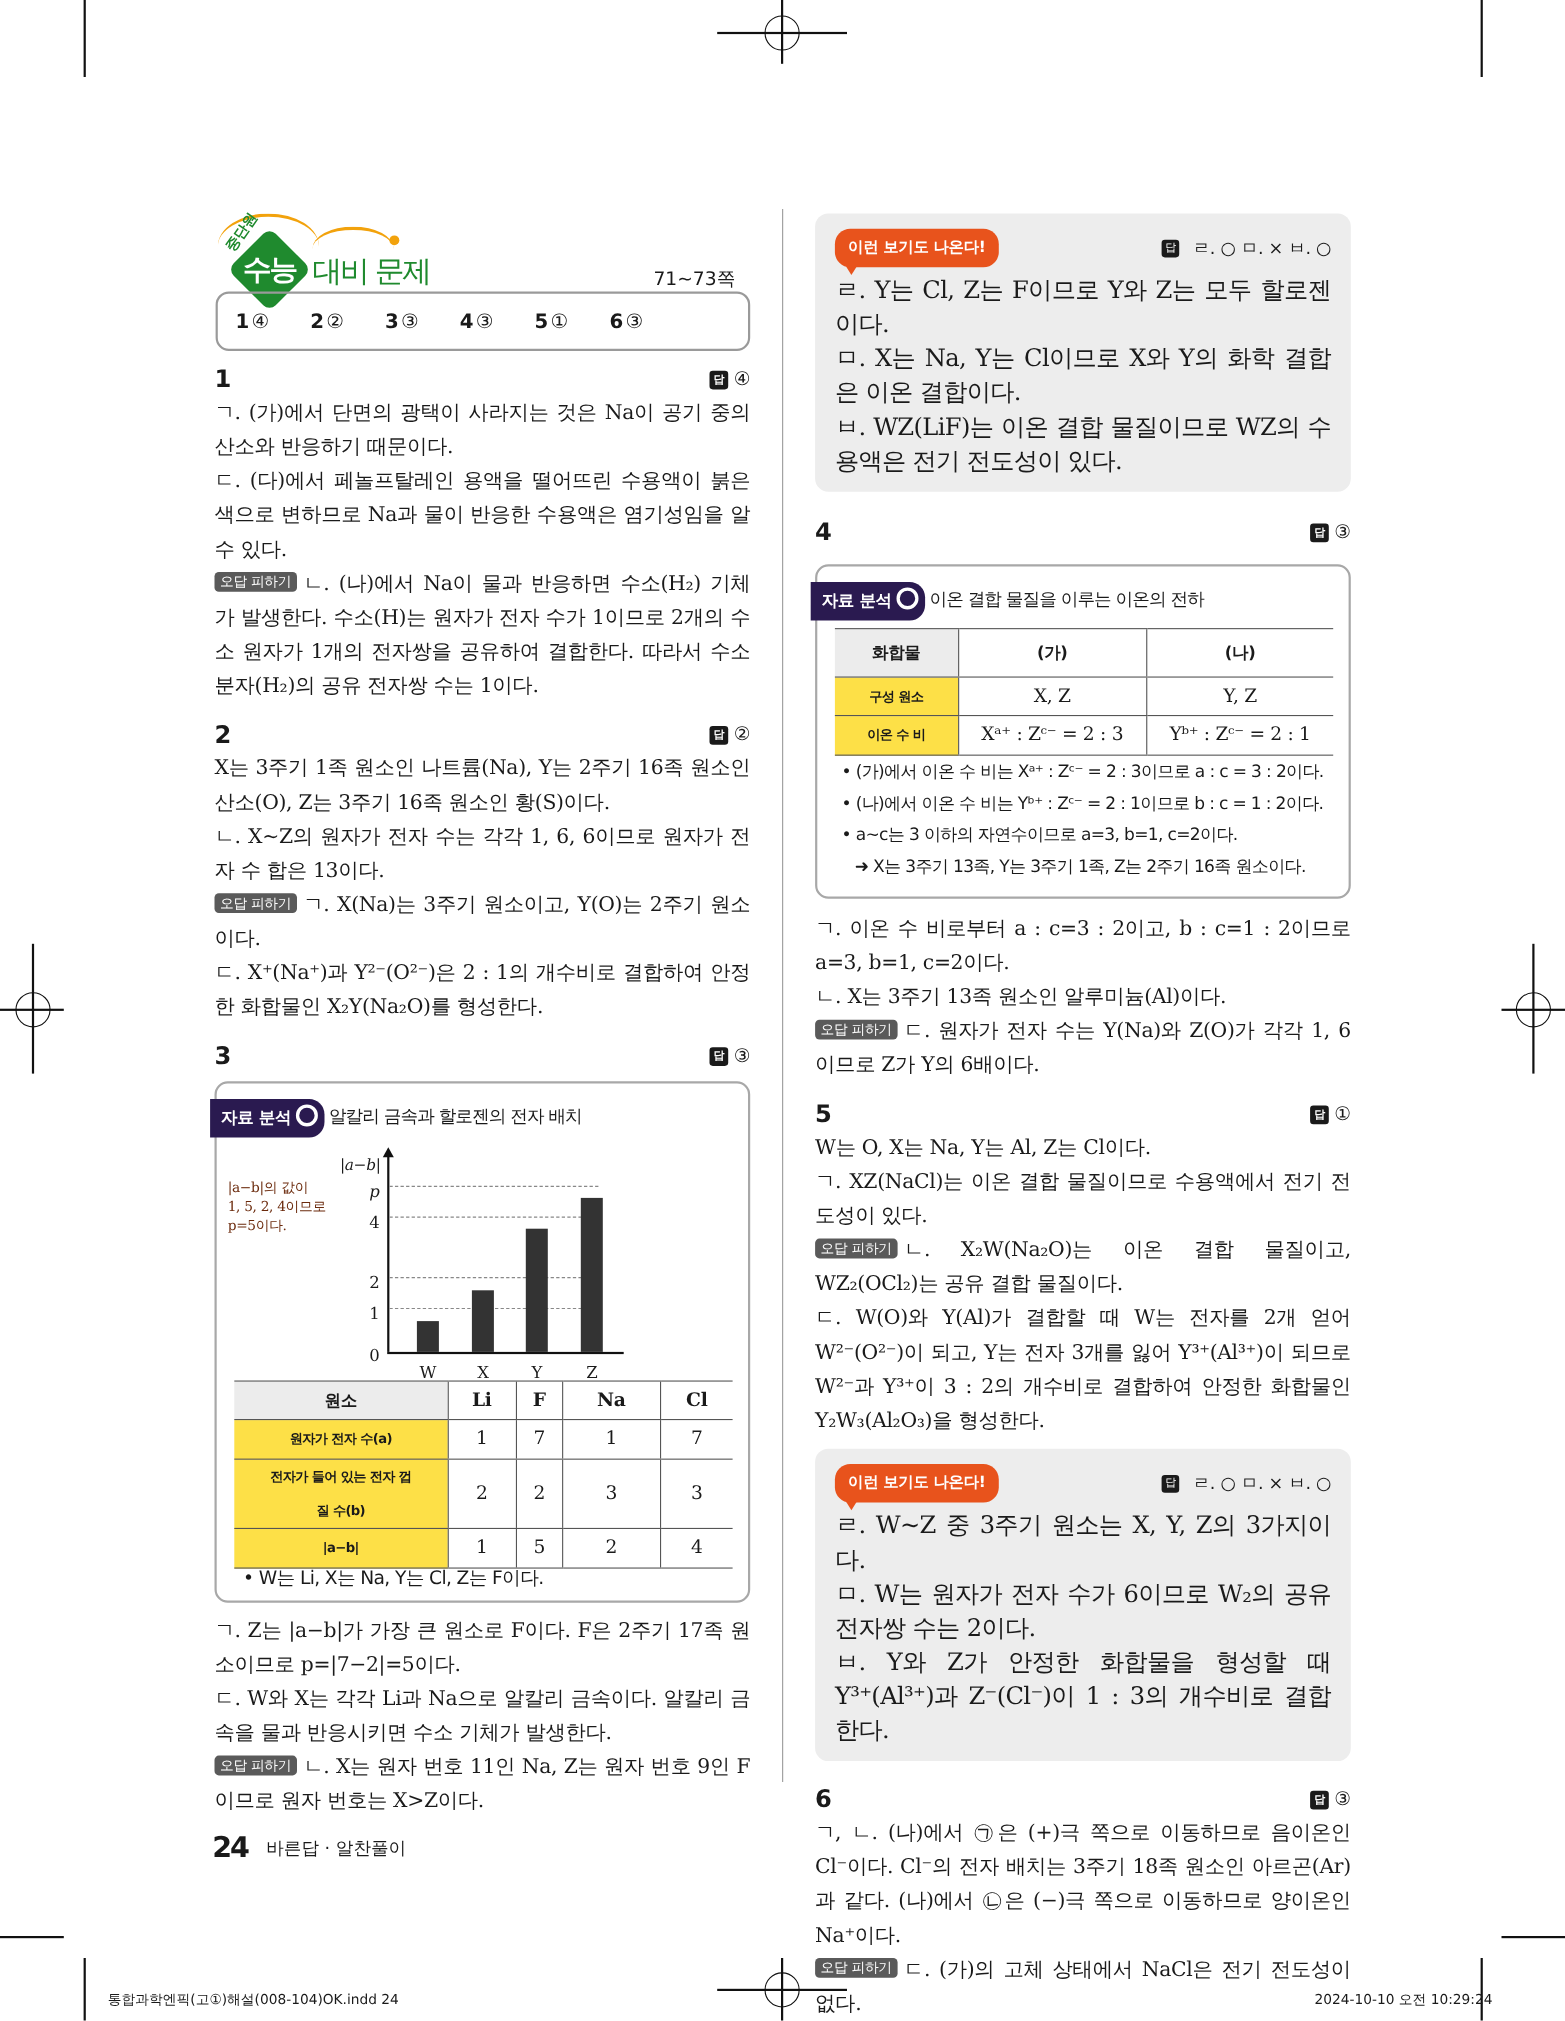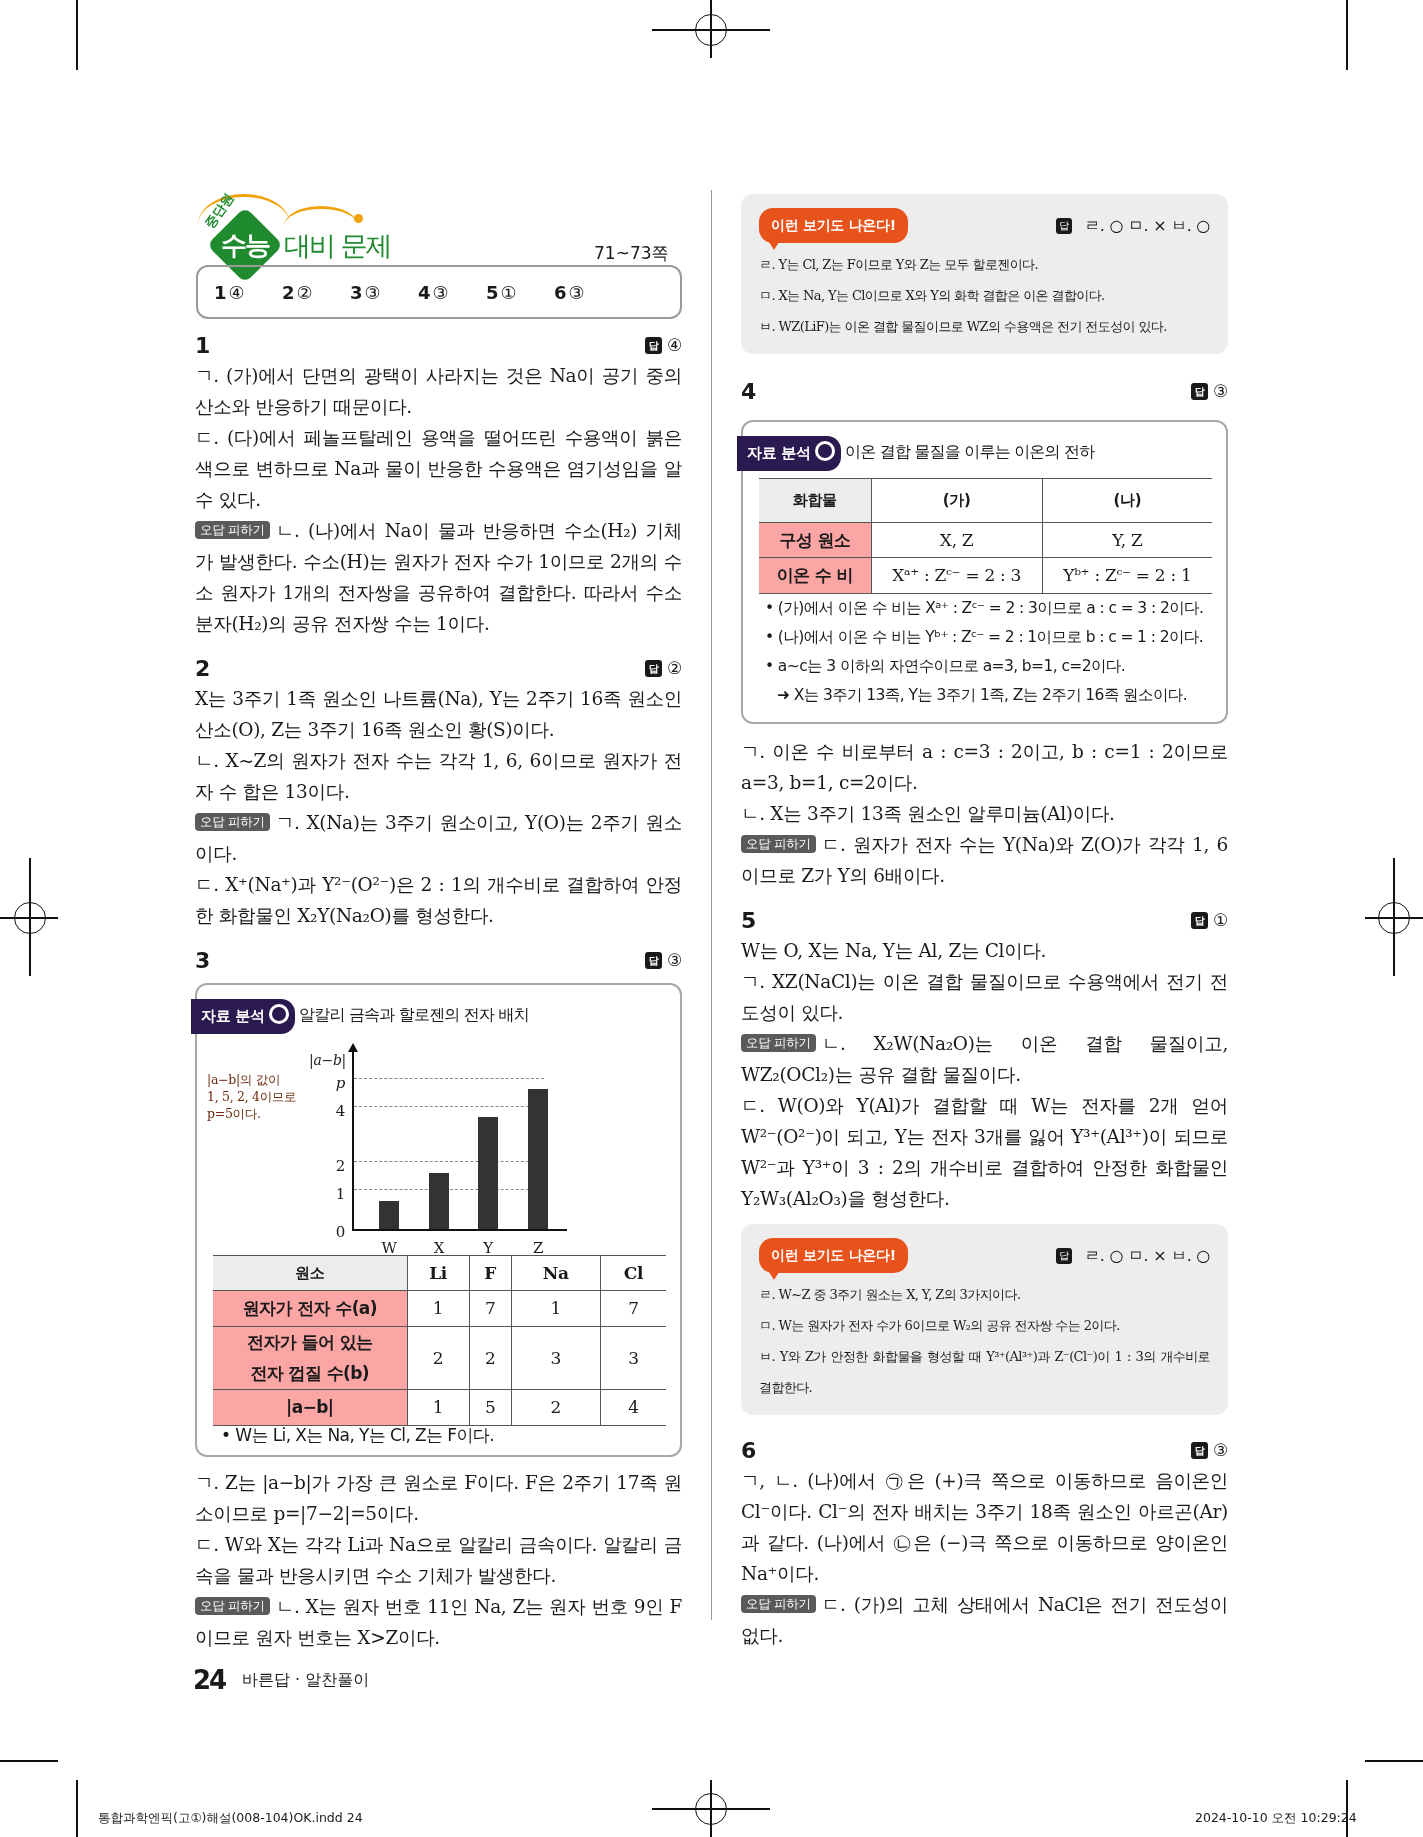--- a/index.html
+++ b/index.html
@@ -38,33 +38,33 @@
 
   
   .box { border: 2px solid #a8a8a8; border-radius: 12px; position: relative; }
   .jaryo { position: absolute; left: -6px; top: 14px; background: #2a1a50; color: #fff; font-family: "DejaVu Sans", sans-serif; font-size: 15px; font-weight: 700; padding: 2px 30px 2px 10px; border-radius: 0 14px 14px 0; }
   .jaryo::after { content: ""; position: absolute; right: 6px; top: 5px; width: 14px; height: 14px; border: 3px solid #fff; border-radius: 50%; }
   .box-title { position: absolute; left: 102px; top: 14px; font-family: "DejaVu Sans", sans-serif; font-weight: 400; font-size: 16px; letter-spacing: -0.8px; }
 
   table.dt { border-collapse: collapse; width: 100%; font-size: 17px; }
   table.dt th, table.dt td { border-top: 1px solid #555; border-bottom: 1px solid #555; text-align: center; padding: 0; }
   table.dt td + td, table.dt th + th, table.dt td.lbl + td { border-left: 1px solid #555; }
-  table.dt .lbl { background: #fca5a5; font-family: "DejaVu Sans", sans-serif; font-weight: 700; font-size: 17px; letter-spacing: -0.6px; }
+  table.dt .lbl { background: #fde047; font-family: "DejaVu Sans", sans-serif; font-weight: 700; font-size: 12px; letter-spacing: -0.6px; }
   table.dt th { background: #fff; }
   table.dt .hdr-lbl { background: #ececec; font-family: "DejaVu Sans", sans-serif; font-weight: 700; font-size: 15px; }
 
   .bullet { font-family: "DejaVu Sans", sans-serif; font-size: 15.5px; line-height: 29px; letter-spacing: -0.6px; }
 
   
   .extra { background: #ededed; border-radius: 12px; padding: 14px 18px 12px 18px; }
   .extra-tag { display: inline-block; background: #e8531c; color: #fff; font-family: "DejaVu Sans", sans-serif; font-size: 14px; font-weight: 700; padding: 2px 12px; border-radius: 14px; position: relative; }
   .extra-tag::after { content: ""; position: absolute; left: 10px; bottom: -7px; border-left: 5px solid transparent; border-right: 5px solid transparent; border-top: 8px solid #e8531c; }
   .extra-ans { font-family: "DejaVu Sans", sans-serif; font-size: 16px; display: flex; gap: 12px; align-items: center; }
   .extra .row { display: flex; justify-content: space-between; align-items: center; }
-  .extra .p { font-size: 13px; line-height: 31px; letter-spacing: -0.6px; }
+  .extra .p { font-size: 22px; line-height: 31px; letter-spacing: -0.6px; }
 
   
   .chart { position: relative; height: 200px; margin-top: 8px; }
   .chart .yaxis { position: absolute; left: 155px; top: 0; width: 2px; height: 180px; background: #111; }
   .chart .yaxis::before { content: ""; position: absolute; left: -4px; top: -6px; border-left: 5px solid transparent; border-right: 5px solid transparent; border-bottom: 9px solid #111; }
   .chart .xaxis { position: absolute; left: 155px; top: 180px; width: 215px; height: 2px; background: #111; }
   .chart .grid { position: absolute; left: 157px; width: 190px; border-top: 1px dashed #888; }
   .chart .bar { position: absolute; width: 20px; background: #333; bottom: 20px; }
   .chart .tick { position: absolute; font-size: 15px; width: 20px; text-align: right; }
   .chart .xl { position: absolute; top: 184px; font-size: 15px; width: 30px; text-align: center; }

